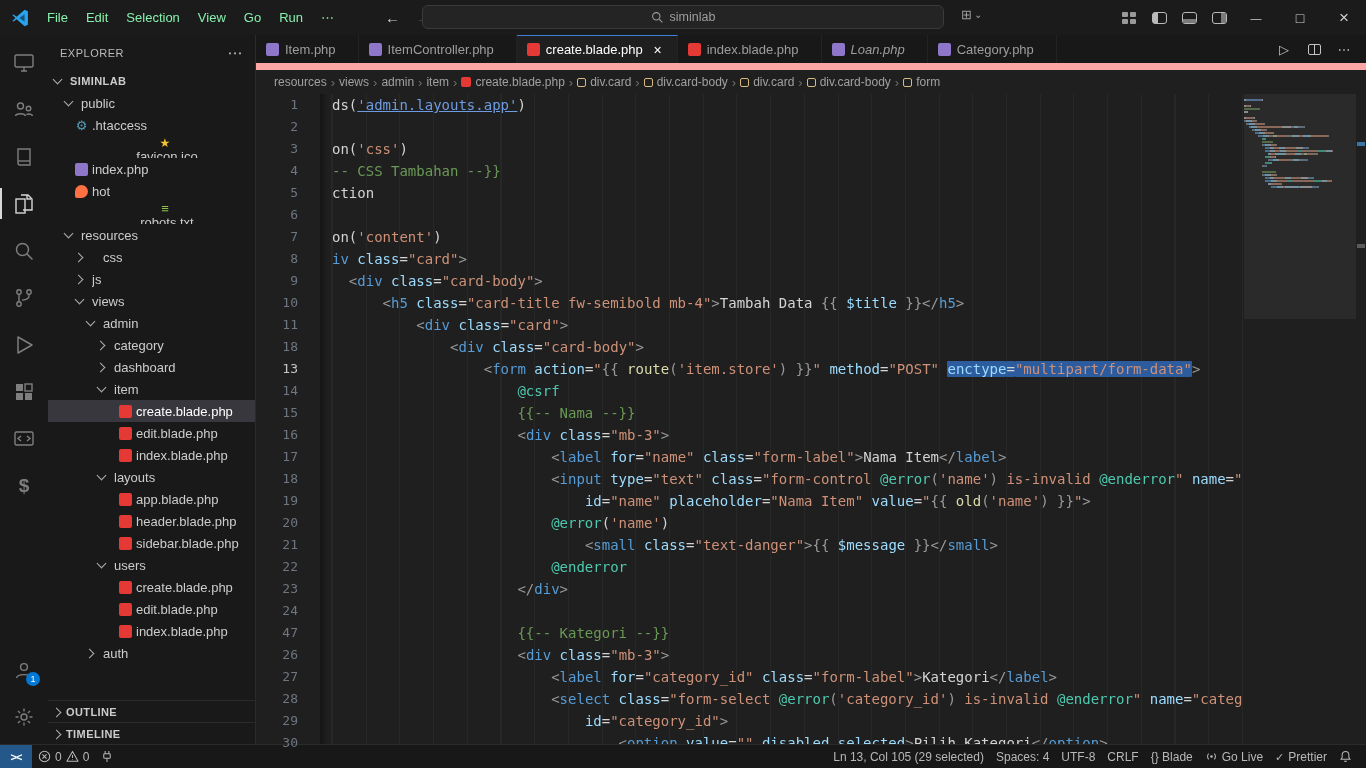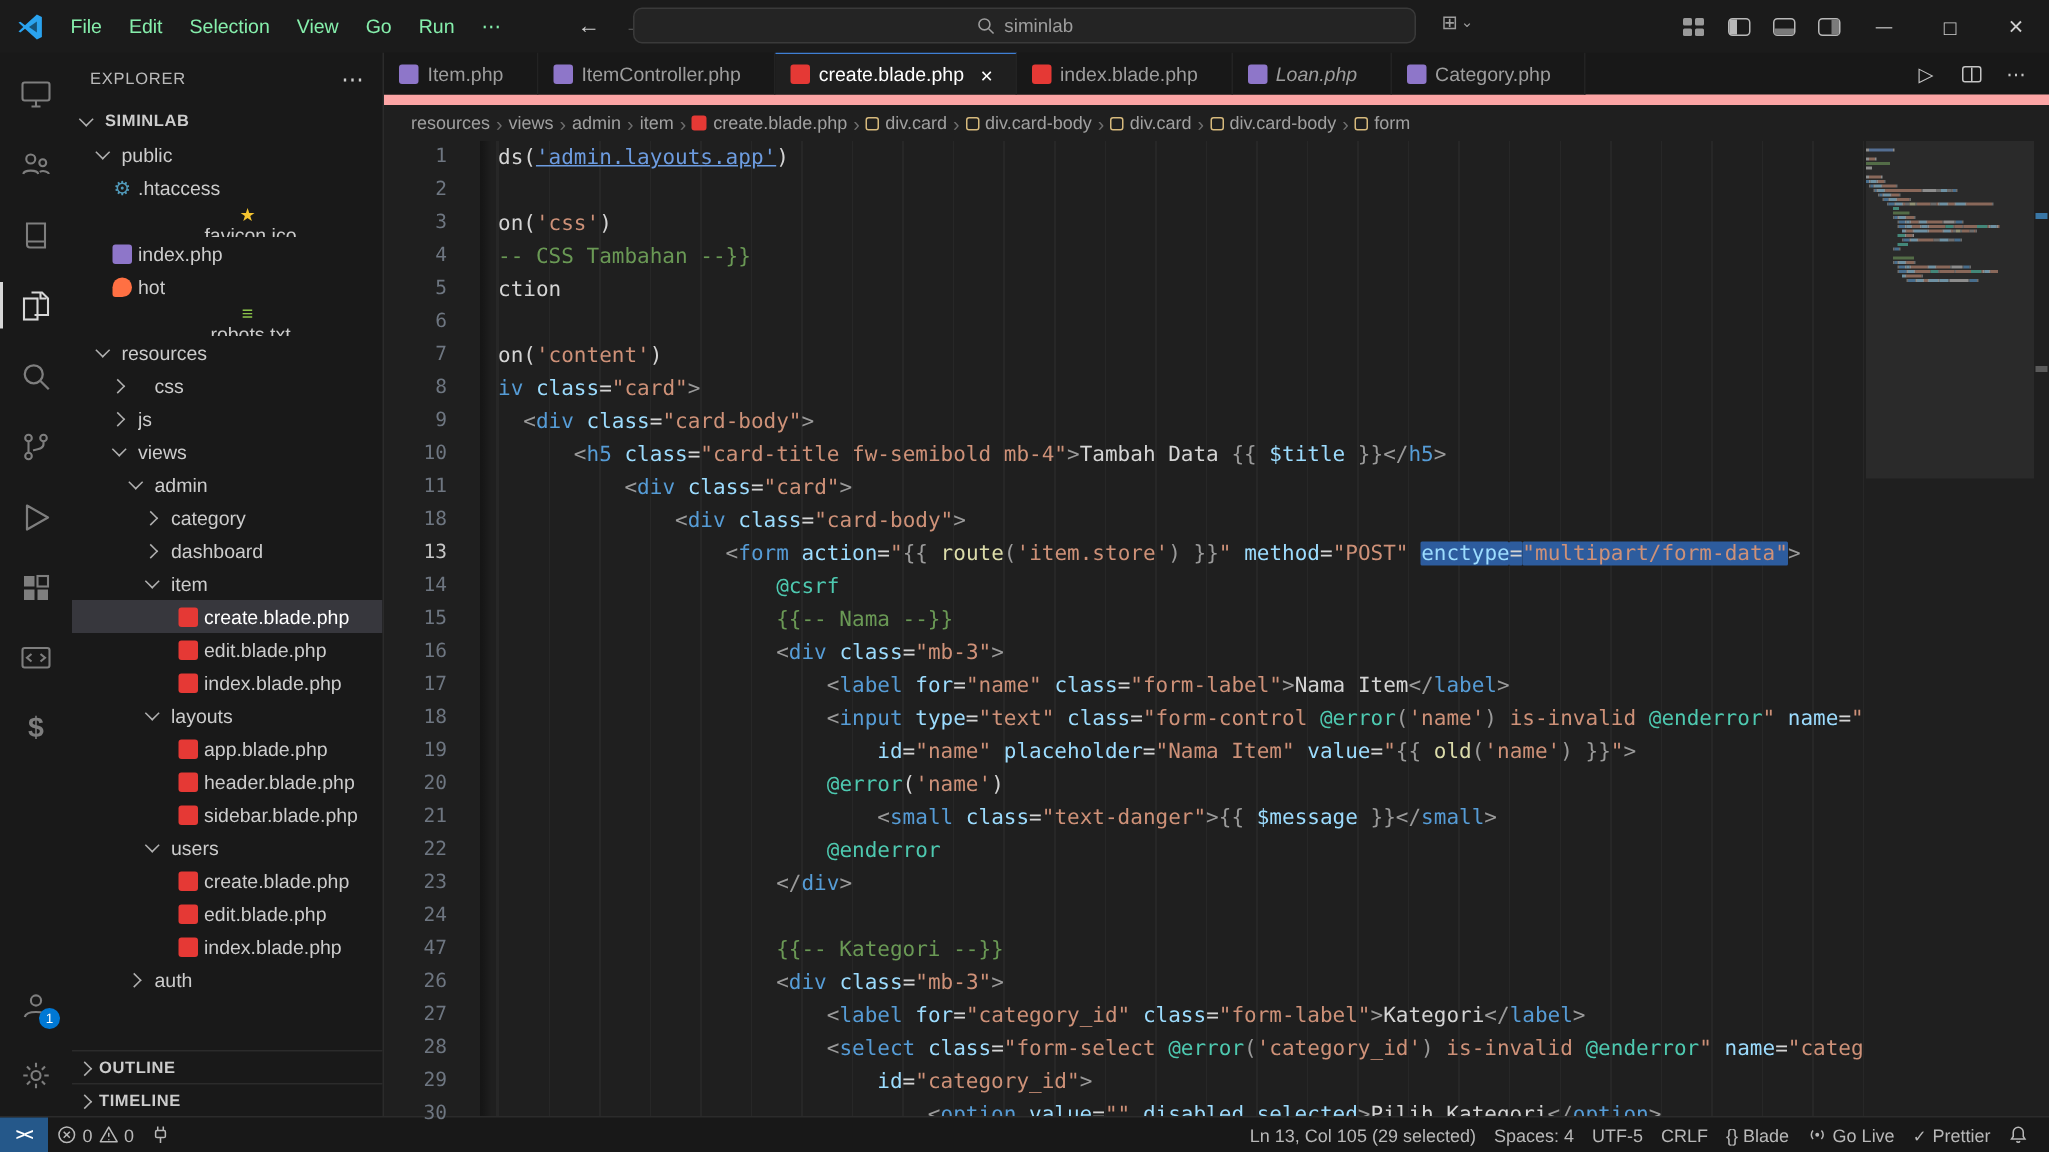--- a/index.html
+++ b/index.html
@@ -877,21 +877,21 @@
               <path d="M4 1v3M8 1v3" stroke="#b8b8b8" stroke-width="1.1"></path>
               <rect x="2.5" y="4" width="7" height="5" rx="1" fill="none" stroke="#b8b8b8" stroke-width="1.1"></rect>
               <path d="M6 9v4" stroke="#b8b8b8" stroke-width="1.1"></path>
             </svg>
         </span>
       </div>
     </div>
     <div class="sb-right">
       <div class="sb-item">Ln 13, Col 105 (29 selected)</div>
       <div class="sb-item">Spaces: 4</div>
-      <div class="sb-item">UTF-5</div>
+      <div class="sb-item">UTF-8</div>
       <div class="sb-item">CRLF</div>
       <div class="sb-item">{} Blade</div>
       <div class="sb-item">
         <span class="sb-ic">
           <svg width="13" height="13" viewBox="0 0 14 14">
               <circle cx="7" cy="7" r="1.4" fill="#b8b8b8"></circle>
               <path d="M4 10a4.2 4.2 0 0 1 0-6M10 4a4.2 4.2 0 0 1 0 6" fill="none" stroke="#b8b8b8" stroke-width="1.1"></path>
             </svg>
         </span>
         <span>Go Live</span>

